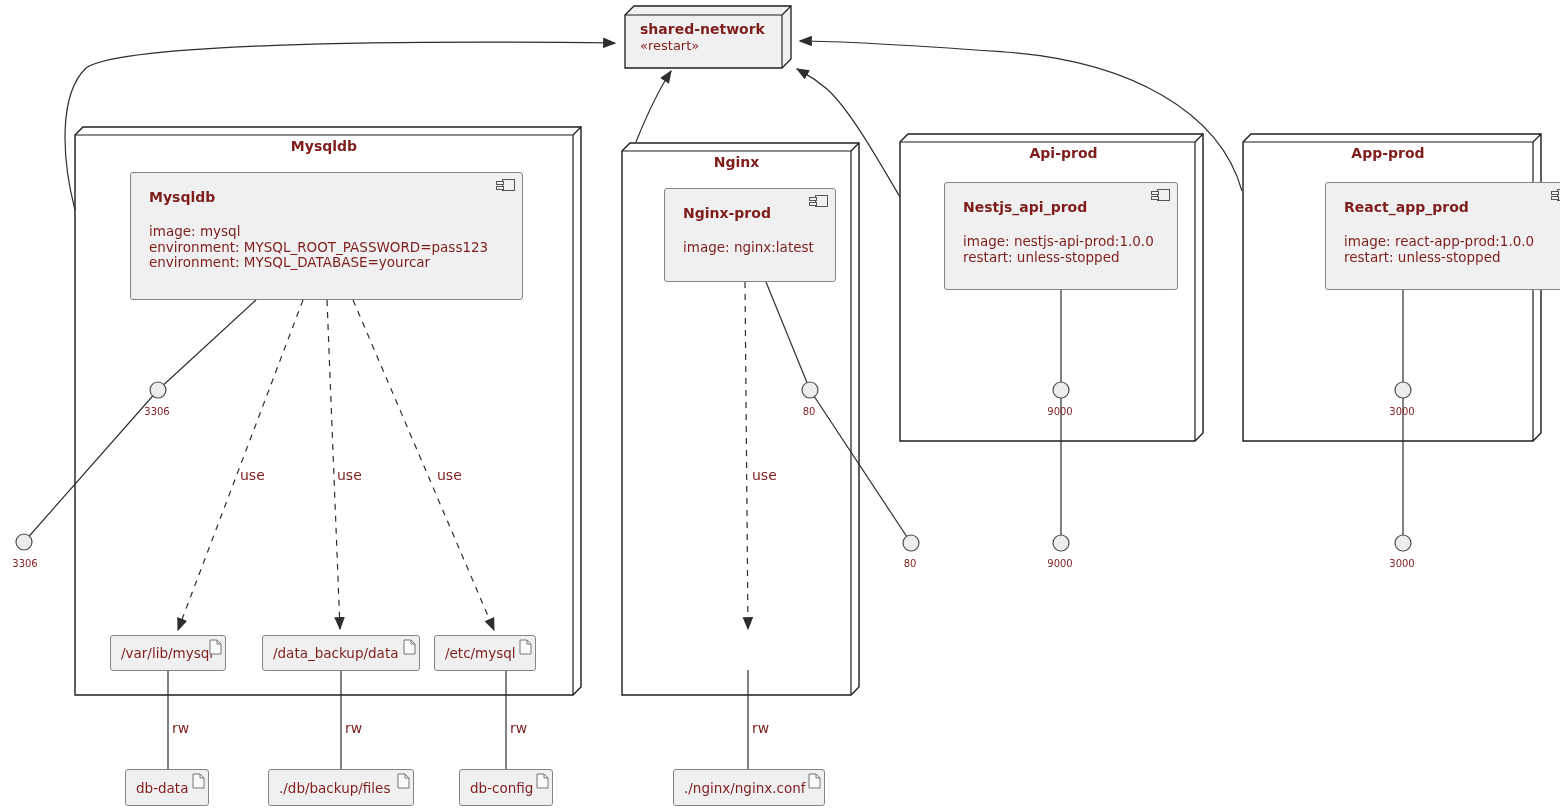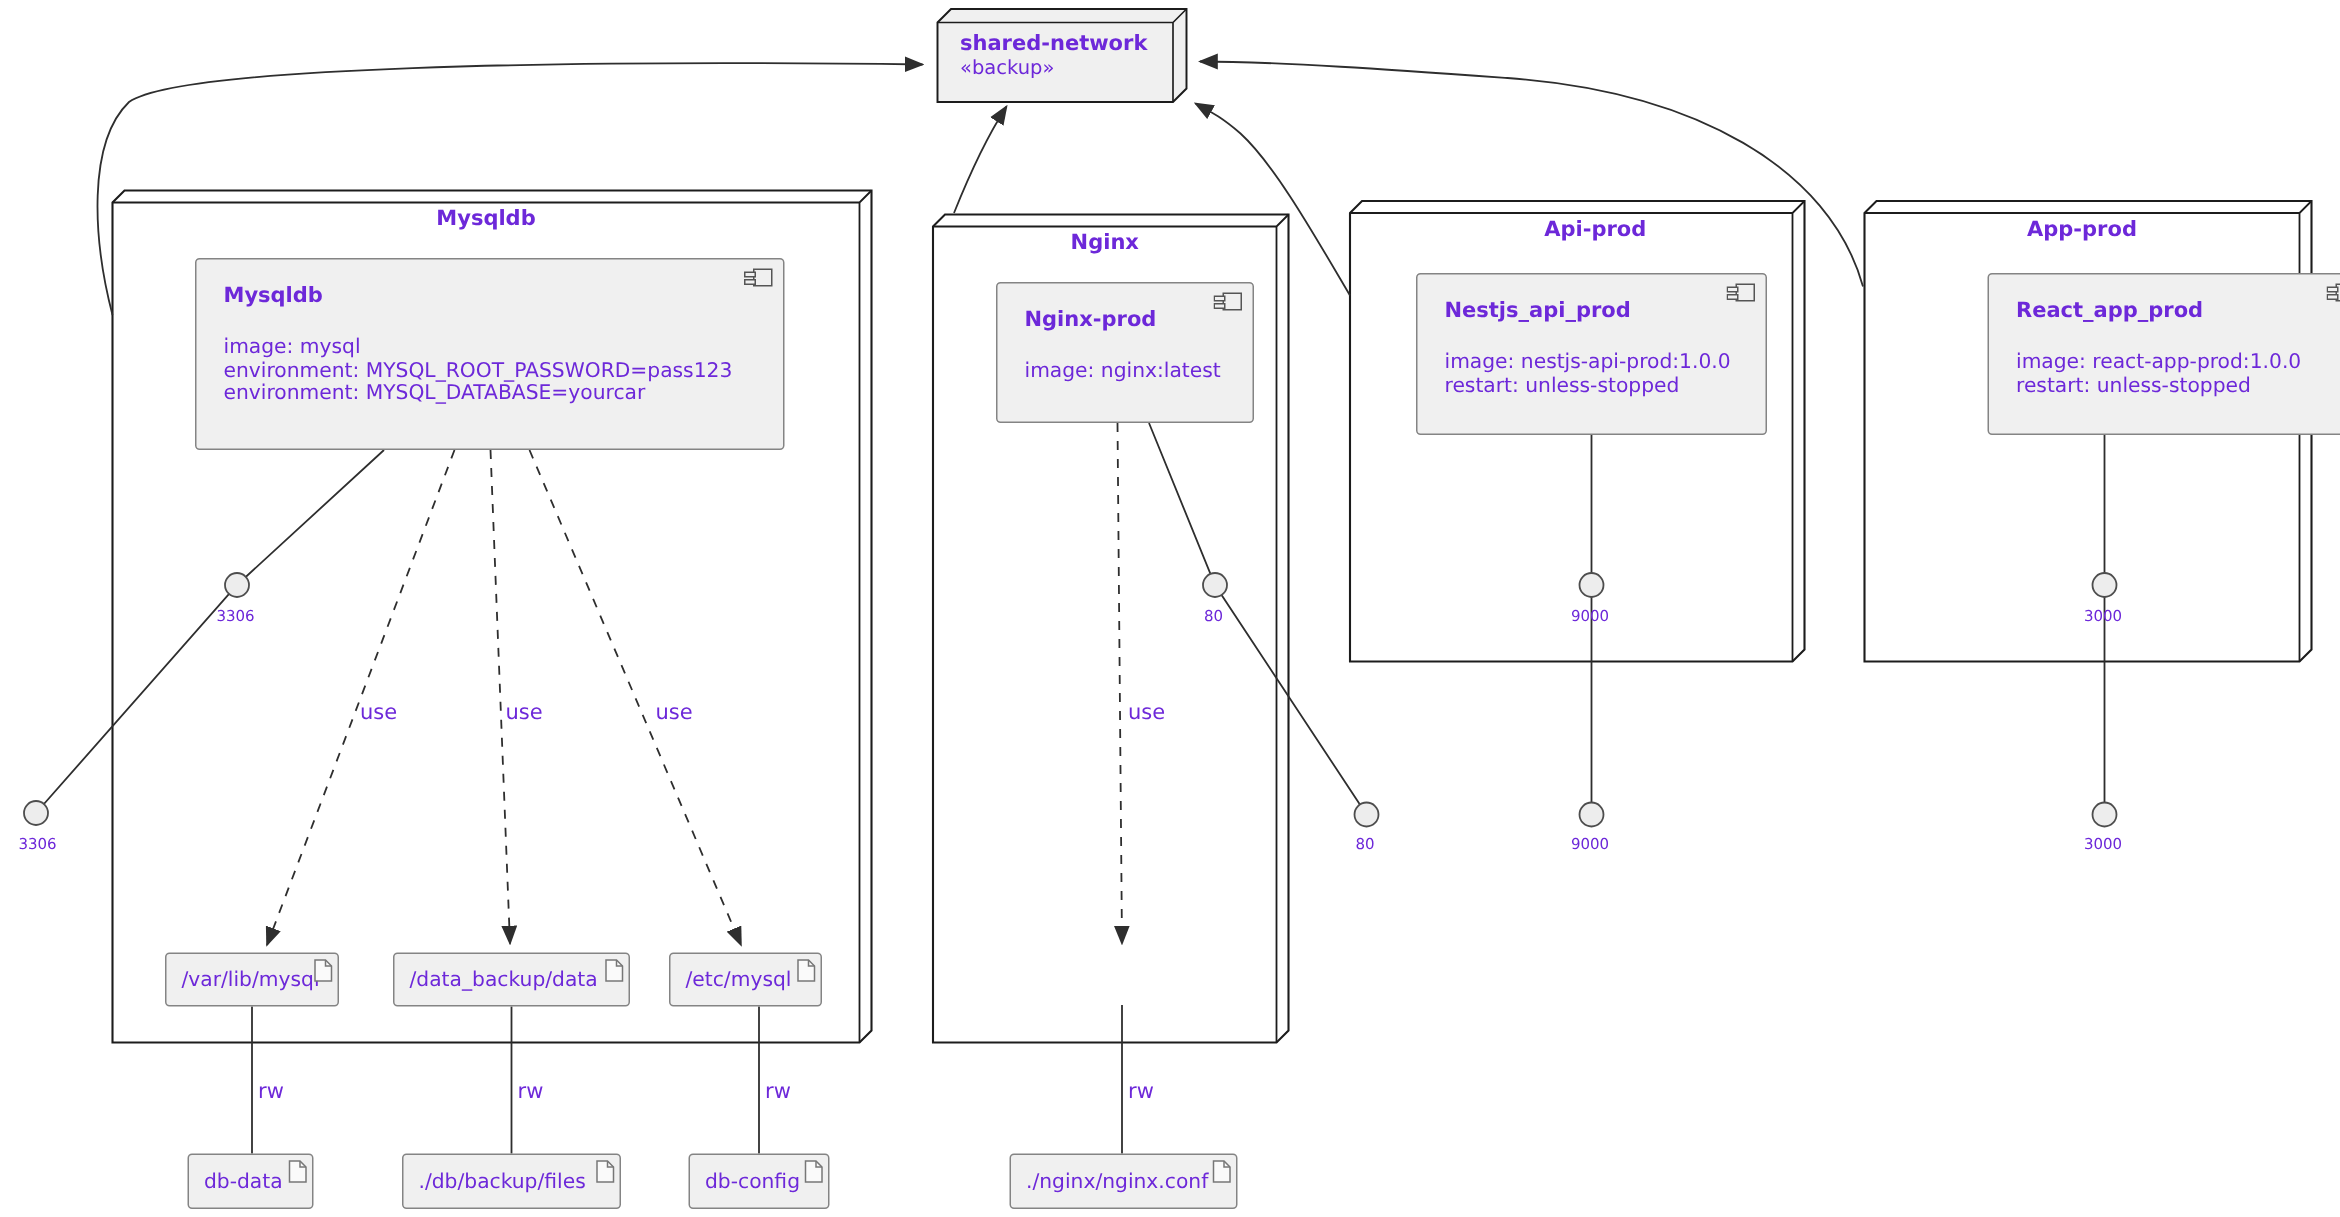--- a/index.html
+++ b/index.html
@@ -1,18 +1,18 @@
 <!DOCTYPE html>
 <html><head>
 <meta charset="utf-8">
 <style>
   html,body { margin:0; padding:0; background:#ffffff; }
   .canvas {
     position:relative; width:1560px; height:811px; background:#ffffff;
-    font-family:"DejaVu Sans","Liberation Sans",sans-serif; color:#6d28d9; overflow:hidden;
+    font-family:"DejaVu Sans","Liberation Sans",sans-serif; color:#7f1d1d; overflow:hidden;
   }
   svg.layer { position:absolute; left:0; top:0; width:1560px; height:811px; }
   .node-title { position:absolute; font-weight:bold; font-size:14px; line-height:16px; text-align:center; }
   .net-label { position:absolute; }
   .net-name { font-weight:bold; font-size:14px; line-height:17px; white-space:nowrap; }
   .net-stereo { font-size:13px; line-height:15px; white-space:nowrap; }
   .comp { position:absolute; background:#f0f0f0; border:1px solid #848484; border-radius:3px; box-sizing:border-box; }
   .comp-title { font-weight:bold; font-size:14px; line-height:17px; margin:16px 18px 0; white-space:nowrap; }
   .comp-body { font-size:13.5px; line-height:15.5px; margin:18px 18px 0; white-space:nowrap; }
   .comp-icon { position:absolute; top:5px; right:6px; }
@@ -94,21 +94,21 @@
       <circle cx="911" cy="543" r="8"></circle>
       <circle cx="1061" cy="390" r="8"></circle>
       <circle cx="1061" cy="543" r="8"></circle>
       <circle cx="1403" cy="390" r="8"></circle>
       <circle cx="1403" cy="543" r="8"></circle>
     </g>
   </svg>
 
   <div class="net-label" style="left:640px; top:21px;">
     <div class="net-name">shared-network</div>
-    <div class="net-stereo">«backup»</div>
+    <div class="net-stereo">«restart»</div>
   </div>
 
   <div class="node-title" style="left:75px; top:138px; width:498px;">Mysqldb</div>
   <div class="node-title" style="left:622px; top:154px; width:229px;">Nginx</div>
   <div class="node-title" style="left:888px; top:145px; width:351px;">Api-prod</div>
   <div class="node-title" style="left:1243px; top:145px; width:290px;">App-prod</div>
 
   <div class="comp" style="left:130px; top:172px; width:393px; height:128px;">
     <svg class="comp-icon" width="20" height="15">
       <g fill="#f0f0f0" stroke="#555" stroke-width="1">
@@ -176,21 +176,21 @@
         <path d="M8,1 v4 h4" fill="none" stroke="#777"></path>
       </svg>
   </div>
   <div class="artifact" style="left:262px; top:635px; width:158px; height:36px;">
     <span>/data_backup/data</span>
     <svg class="art-icon" width="13" height="16">
         <path d="M1,1 h7 l4,4 v10 h-11 z" fill="#fafafa" stroke="#777"></path>
         <path d="M8,1 v4 h4" fill="none" stroke="#777"></path>
       </svg>
   </div>
-  <div class="artifact" style="left:446px; top:635px; width:102px; height:36px;">
+  <div class="artifact" style="left:434px; top:635px; width:102px; height:36px;">
     <span>/etc/mysql</span>
     <svg class="art-icon" width="13" height="16">
         <path d="M1,1 h7 l4,4 v10 h-11 z" fill="#fafafa" stroke="#777"></path>
         <path d="M8,1 v4 h4" fill="none" stroke="#777"></path>
       </svg>
   </div>
 
   <div class="artifact" style="left:125px; top:769px; width:84px; height:37px;">
     <span>db-data</span>
     <svg class="art-icon" width="13" height="16">

